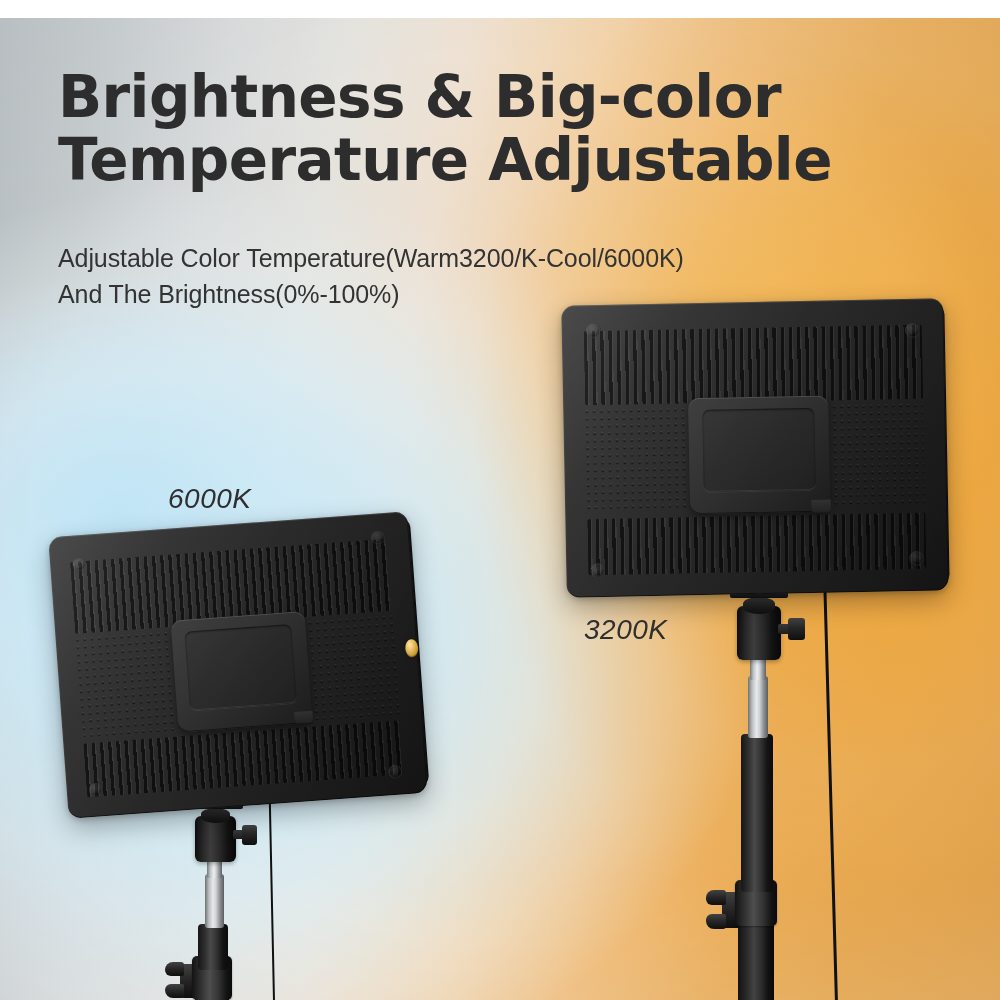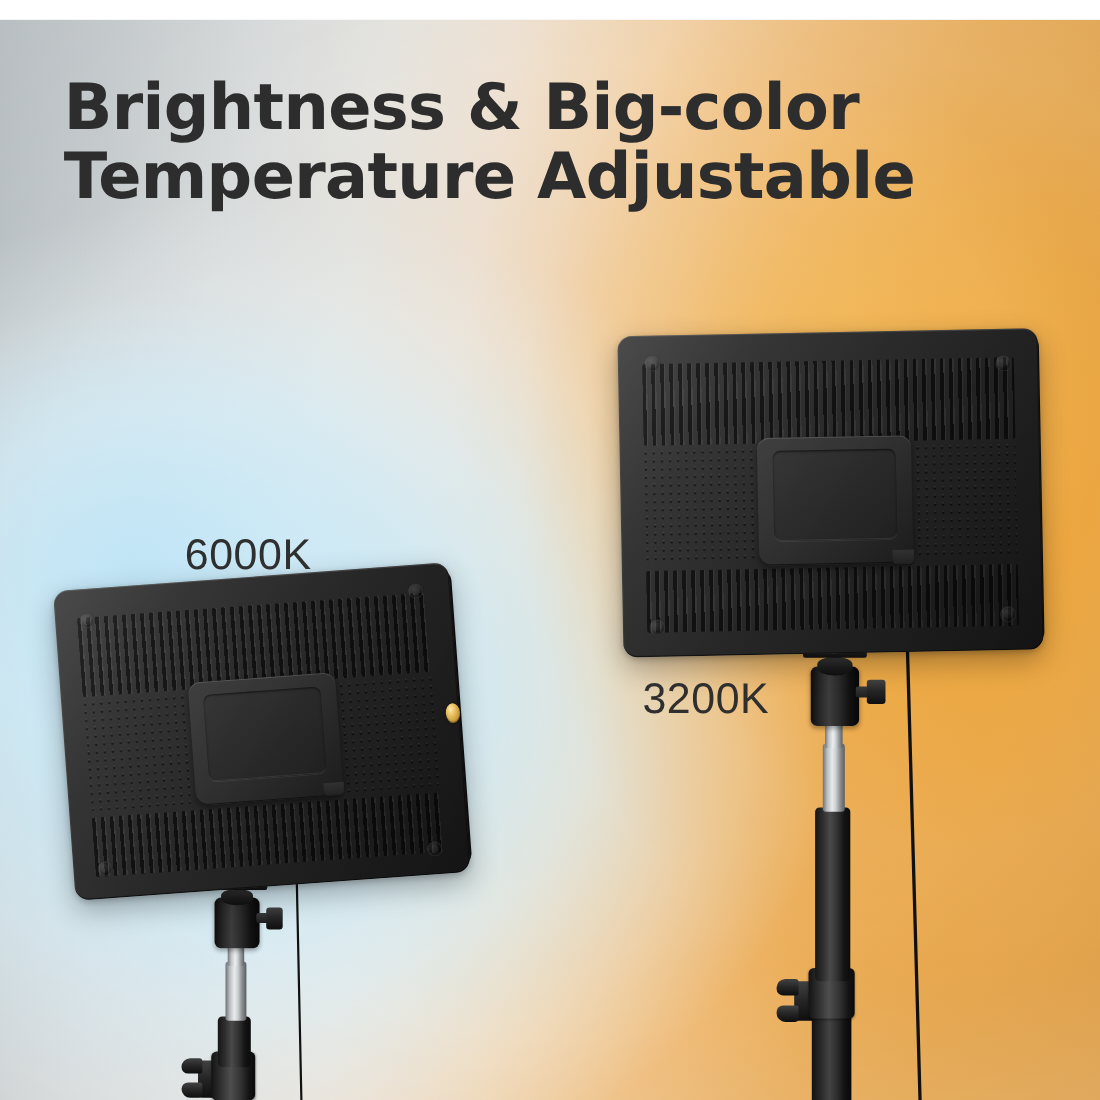--- a/index.html
+++ b/index.html
@@ -67,24 +67,25 @@
     white-space:pre-line;
   }
   .subtitle{
     position:absolute;left:58px;top:222px;width:860px;
     color:#333333;font-size:25px;line-height:1.44;font-weight:400;
     letter-spacing:-0.1px;
     font-family:"Liberation Sans",sans-serif;
     white-space:pre-line;
   }
   .kelvin-label{
-    position:absolute;color:#2f2f2f;font-size:39px;font-weight:400;
+    position:absolute;color:#2f2f2f;font-size:28px;font-weight:400;
     letter-spacing:0.5px;
     font-family:"Liberation Sans",sans-serif;
     white-space:nowrap;
+    font-style:italic;
   }
   #lbl-6000{left:168px;top:465px;}
   #lbl-3200{left:584px;top:596px;}
 
   
   .product{position:absolute;}
 
   
   .stand{position:absolute;}
   .tube{
@@ -245,20 +246,22 @@
   <div class="bg-layer bg-blue"></div>
   <div class="bg-layer bg-blue2"></div>
   <div class="bg-layer bg-warm"></div>
   <div class="bg-layer bg-warmglow"></div>
   <div class="bg-layer bg-toplight"></div>
   <div class="bg-layer bg-botlight"></div>
   <div class="bg-layer bg-vig"></div>
 
   <div class="headline">Brightness &amp; Big-color
 Temperature Adjustable</div>
+  <div class="subtitle">Adjustable Color Temperature(Warm3200/K-Cool/6000K)
+And The Brightness(0%-100%)</div>
 
   <div class="product" style="left:0;top:0;width:1000px;height:1000px;">
 
     <div class="stand">
       <div class="tube-lower" style="left:738px;top:868px;width:36px;height:132px;"></div>
       <div class="wingknob" style="left:706px;top:872px;width:36px;height:40px;">
         <div class="wa" style="left:16px;top:2px;width:18px;height:36px;border-radius:4px 2px 2px 4px;"></div>
         <div class="wa" style="left:0px;top:0px;width:20px;height:15px;border-radius:8px 3px 2px 6px;"></div>
         <div class="wa" style="left:0px;top:24px;width:20px;height:15px;border-radius:6px 2px 3px 8px;"></div>
       </div>

